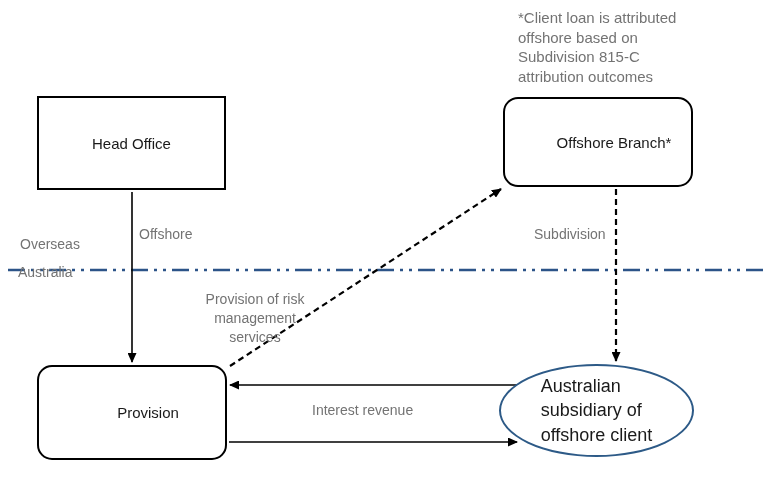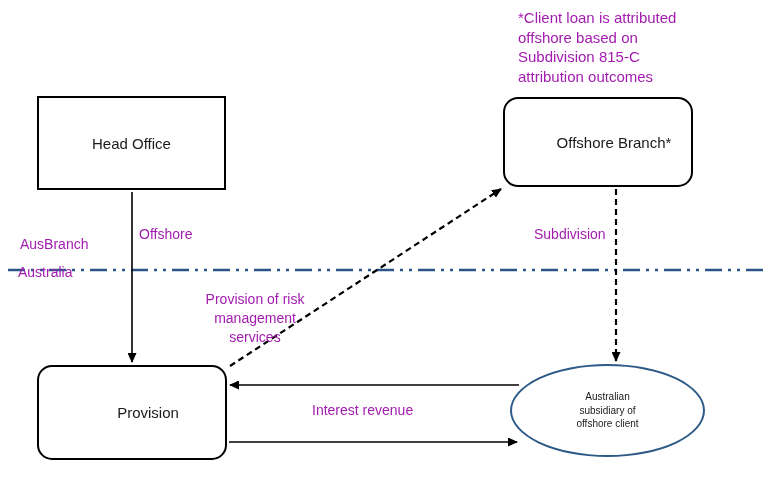--- a/index.html
+++ b/index.html
@@ -23,42 +23,41 @@
     z-index: 1;
   }
   .node {
     position: absolute;
     z-index: 2;
     background: #ffffff;
     border: 2px solid #000000;
     display: flex;
     align-items: center;
     justify-content: center;
-    text-align: center;
     font-size: 15px;
     color: #1a1a1a;
     box-sizing: border-box;
   }
   .rounded { border-radius: 15px; padding-left: 32px; }
   #node-head-office   { left: 37px;  top: 96px;  width: 189px; height: 94px; }
   #node-offshore      { left: 503px; top: 97px;  width: 190px; height: 90px; }
   #node-ausbranch     { left: 37px;  top: 365px; width: 190px; height: 95px; }
   #node-subsidiary {
-    left: 510px; top: 364px; width: 195px; height: 93px;
+    left: 499px; top: 364px; width: 195px; height: 93px;
     border-radius: 50%;
     border: 2px solid var(--ellipse-border, #2d5a87);
-    font-size: 10px;
+    font-size: 18px;
     line-height: 1.35;
     white-space: pre-line;
   }
   .edge-label, .region-label, .note {
     position: absolute;
     z-index: 3;
     font-size: 14px;
-    color: #a21caf;
+    color: #737373;
     white-space: pre-line;
     line-height: 1.35;
   }
   .note {
     left: 518px; top: 8px;
     width: 185px;
     font-size: 15px;
     line-height: 1.3;
   }
   #label-overseas   { left: 20px;  top: 235px; }
@@ -110,21 +109,21 @@
   <div id="node-ausbranch" class="node rounded">
     <span>Provision</span>
   </div>
 
   <div id="node-subsidiary" class="node">
     <span>Australian
 subsidiary of
 offshore client</span>
   </div>
 
-  <div id="label-overseas" class="region-label">AusBranch</div>
+  <div id="label-overseas" class="region-label">Overseas</div>
   <div id="label-australia" class="region-label">Australia</div>
 
   <div id="label-funding" class="edge-label">Offshore</div>
   <div id="label-origination" class="edge-label">Subdivision</div>
   <div id="label-provision" class="edge-label">Provision of risk
 management
 services</div>
   <div id="label-interest" class="edge-label">Interest revenue</div>
 
 </div>

